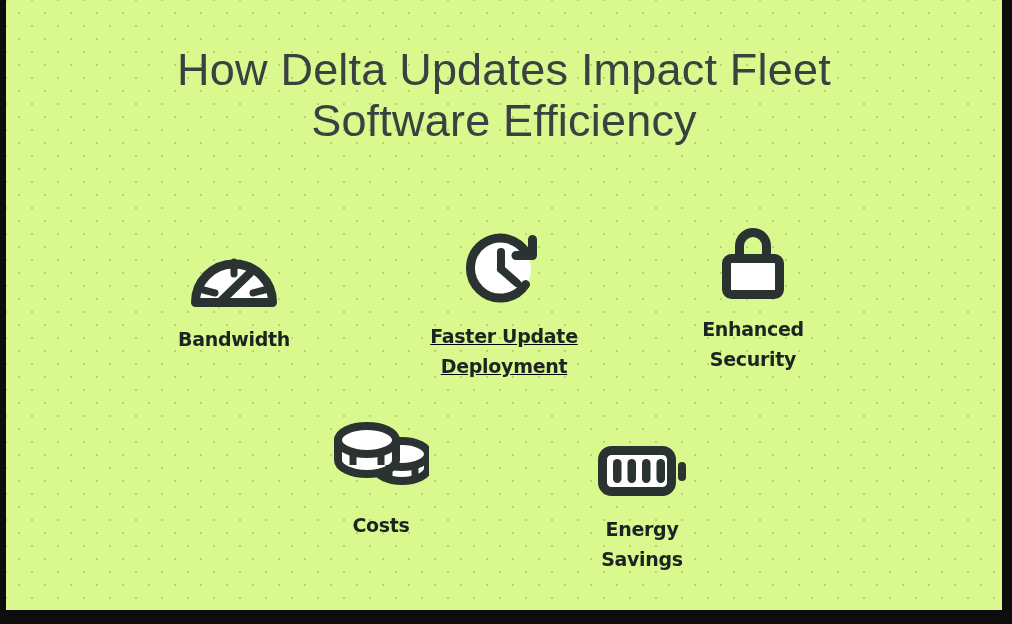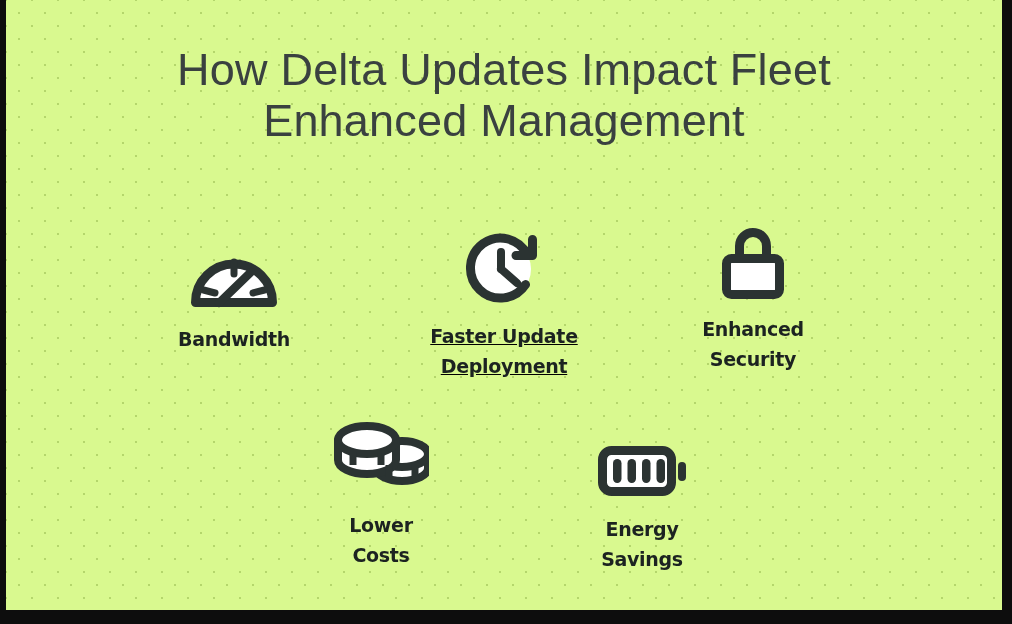--- a/index.html
+++ b/index.html
@@ -91,21 +91,21 @@
   svg { display: block; }
 </style>
 </head>
 <body>
 
 <div id="slide-frame">
   <div id="slide-canvas">
 
     <div id="title-block">
       <span class="title-line">How Delta Updates Impact Fleet</span>
-      <span class="title-line">Enhanced Management</span>
+      <span class="title-line">Software Efficiency</span>
     </div>
 
     <div class="feature" id="feature-bandwidth">
       <div class="feature-icon">
         <svg width="92" height="62" viewBox="0 0 92 62">
           <path d="M7.5 54.5 A38.5 38.5 0 0 1 84.5 54.5 Z" fill="#ffffff" stroke="#2b3332" stroke-width="9" stroke-linejoin="round"></path>
           <line x1="46" y1="14" x2="46" y2="26" stroke="#2b3332" stroke-width="7" stroke-linecap="round"></line>
           <line x1="15.5" y1="42" x2="27" y2="45" stroke="#2b3332" stroke-width="7" stroke-linecap="round"></line>
           <line x1="76.5" y1="42" x2="65" y2="45" stroke="#2b3332" stroke-width="7" stroke-linecap="round"></line>
           <line x1="31" y1="55" x2="63" y2="24" stroke="#2b3332" stroke-width="8.5" stroke-linecap="round"></line>
@@ -156,21 +156,20 @@
           <ellipse cx="34" cy="20" rx="29" ry="14" fill="#ffffff" stroke="#2b3332" stroke-width="8"></ellipse>
 
           <line x1="20" y1="32" x2="20" y2="45" stroke="#2b3332" stroke-width="7" stroke-linecap="butt"></line>
           <line x1="48" y1="32" x2="48" y2="45" stroke="#2b3332" stroke-width="7" stroke-linecap="butt"></line>
 
           <line x1="56" y1="45" x2="56" y2="57" stroke="#2b3332" stroke-width="7" stroke-linecap="butt"></line>
           <line x1="82" y1="45" x2="82" y2="57" stroke="#2b3332" stroke-width="7" stroke-linecap="butt"></line>
         </svg>
       </div>
       <div class="feature-label">
-        <div>Lower</div>
         <div>Costs</div>
       </div>
     </div>
 
     <div class="feature" id="feature-energy">
       <div class="feature-icon">
         <svg width="90" height="58" viewBox="0 0 90 58">
           <rect x="5.5" y="8.5" width="69" height="41" rx="9" ry="9" fill="#ffffff" stroke="#2b3332" stroke-width="9" stroke-linejoin="round"></rect>
           <rect x="16" y="17" width="8.5" height="24" rx="4.2" ry="4.2" fill="#2b3332"></rect>
           <rect x="30.5" y="17" width="8.5" height="24" rx="4.2" ry="4.2" fill="#2b3332"></rect>

